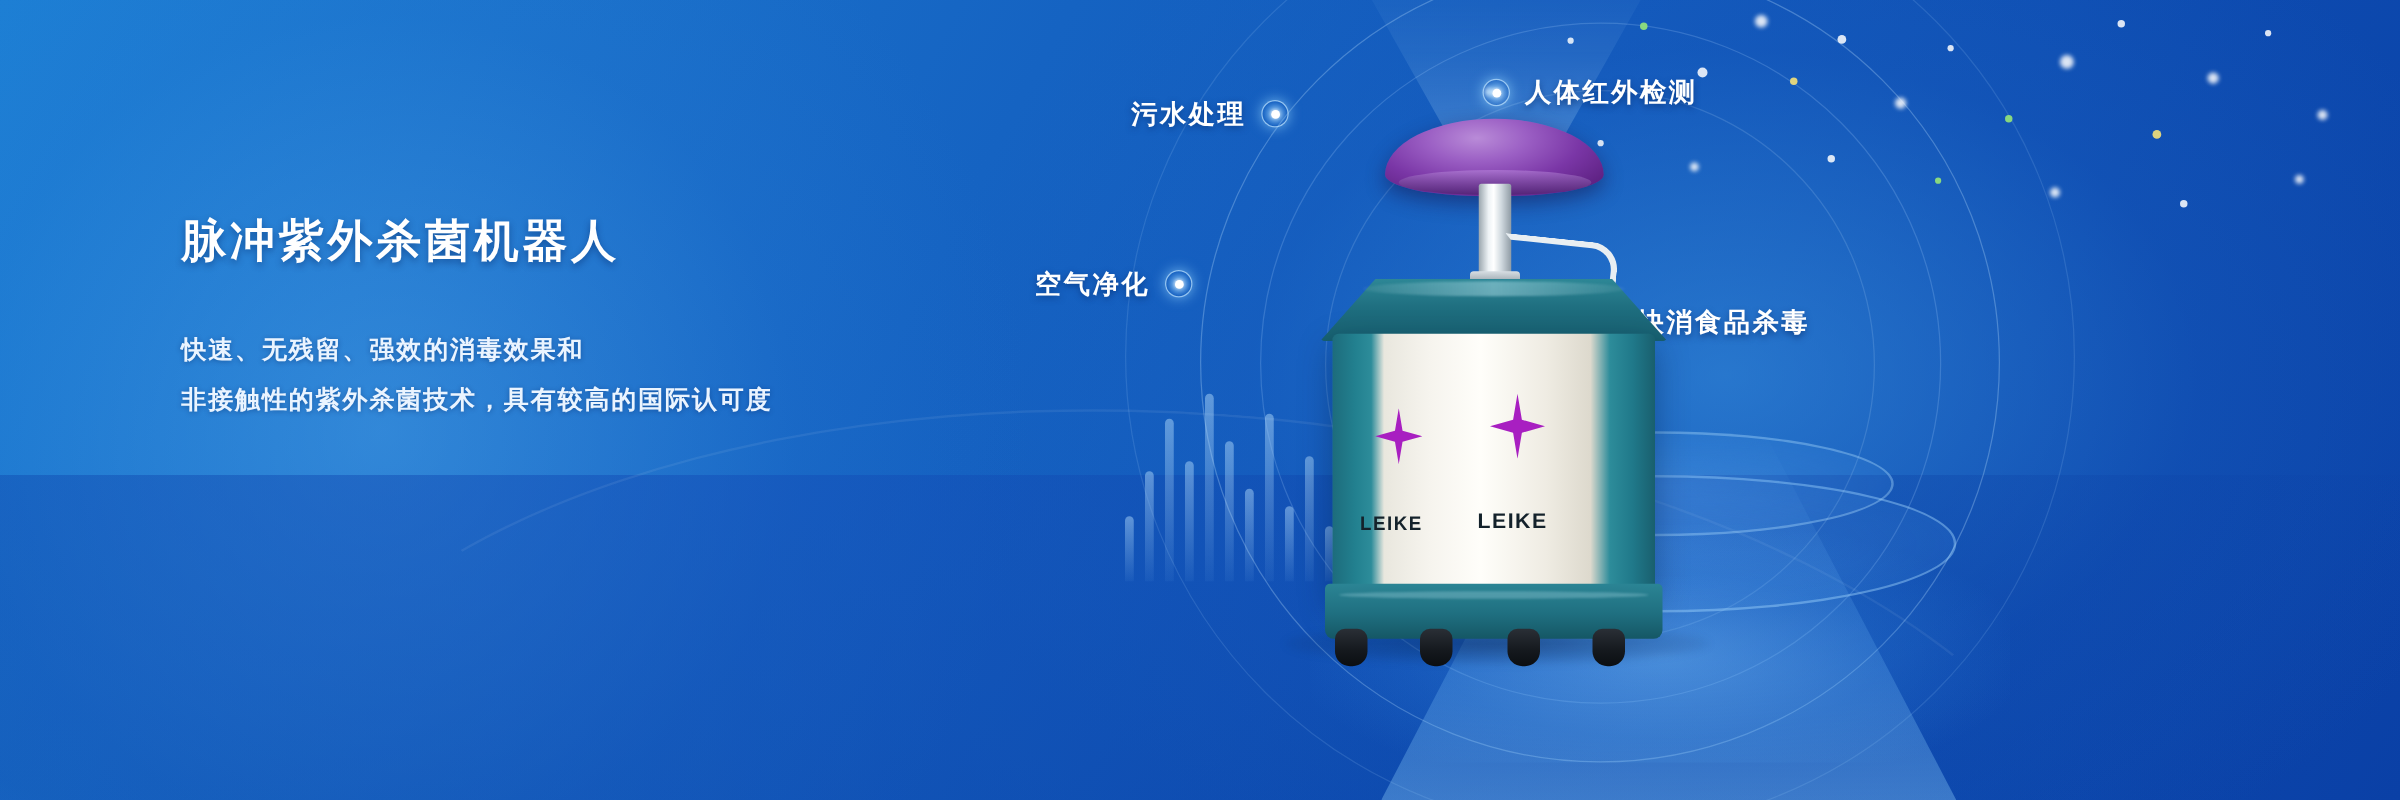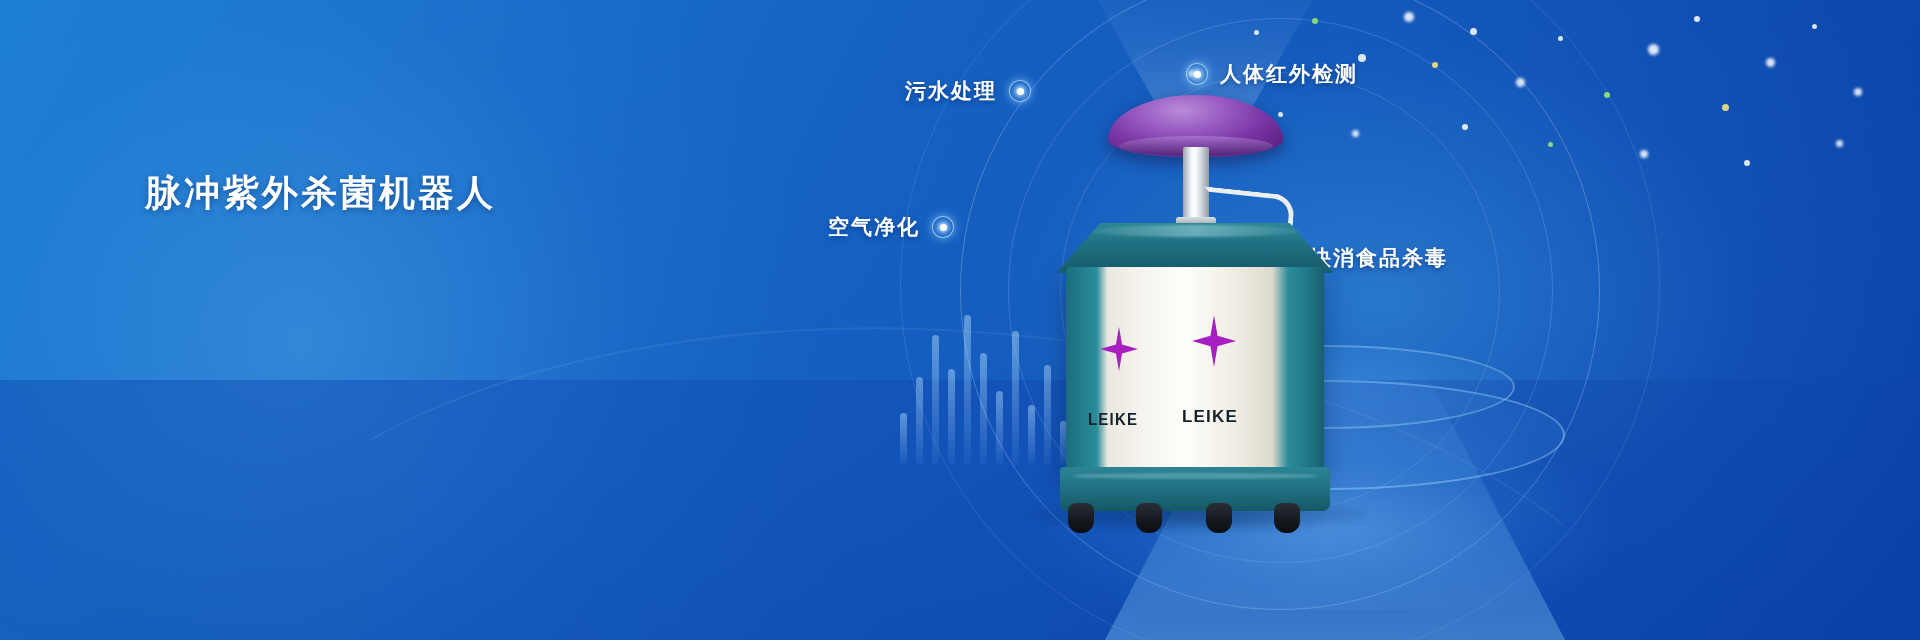--- a/index.html
+++ b/index.html
@@ -343,20 +343,22 @@
   <div class="lampcone"></div>
   <div class="stage"></div>
   <div class="beam"></div>
   <div class="disc d1"></div>
   <div class="disc d2"></div>
   <div class="shadow-floor"></div>
 
   <div class="textblock">
     <div class="headline l1">脉冲紫外杀菌机器人</div>
     <div class="sub-wrap">
+      <div class="subline">快速、无残留、强效的消毒效果和</div>
+      <div class="subline">非接触性的紫外杀菌技术，具有较高的国际认可度</div>
     </div>
   </div>
 
   <div class="feature f-sewage">
     <span class="flabel">污水处理</span>
     <span class="node"></span>
   </div>
 
   <div class="feature f-food">
     <span class="node"></span>

